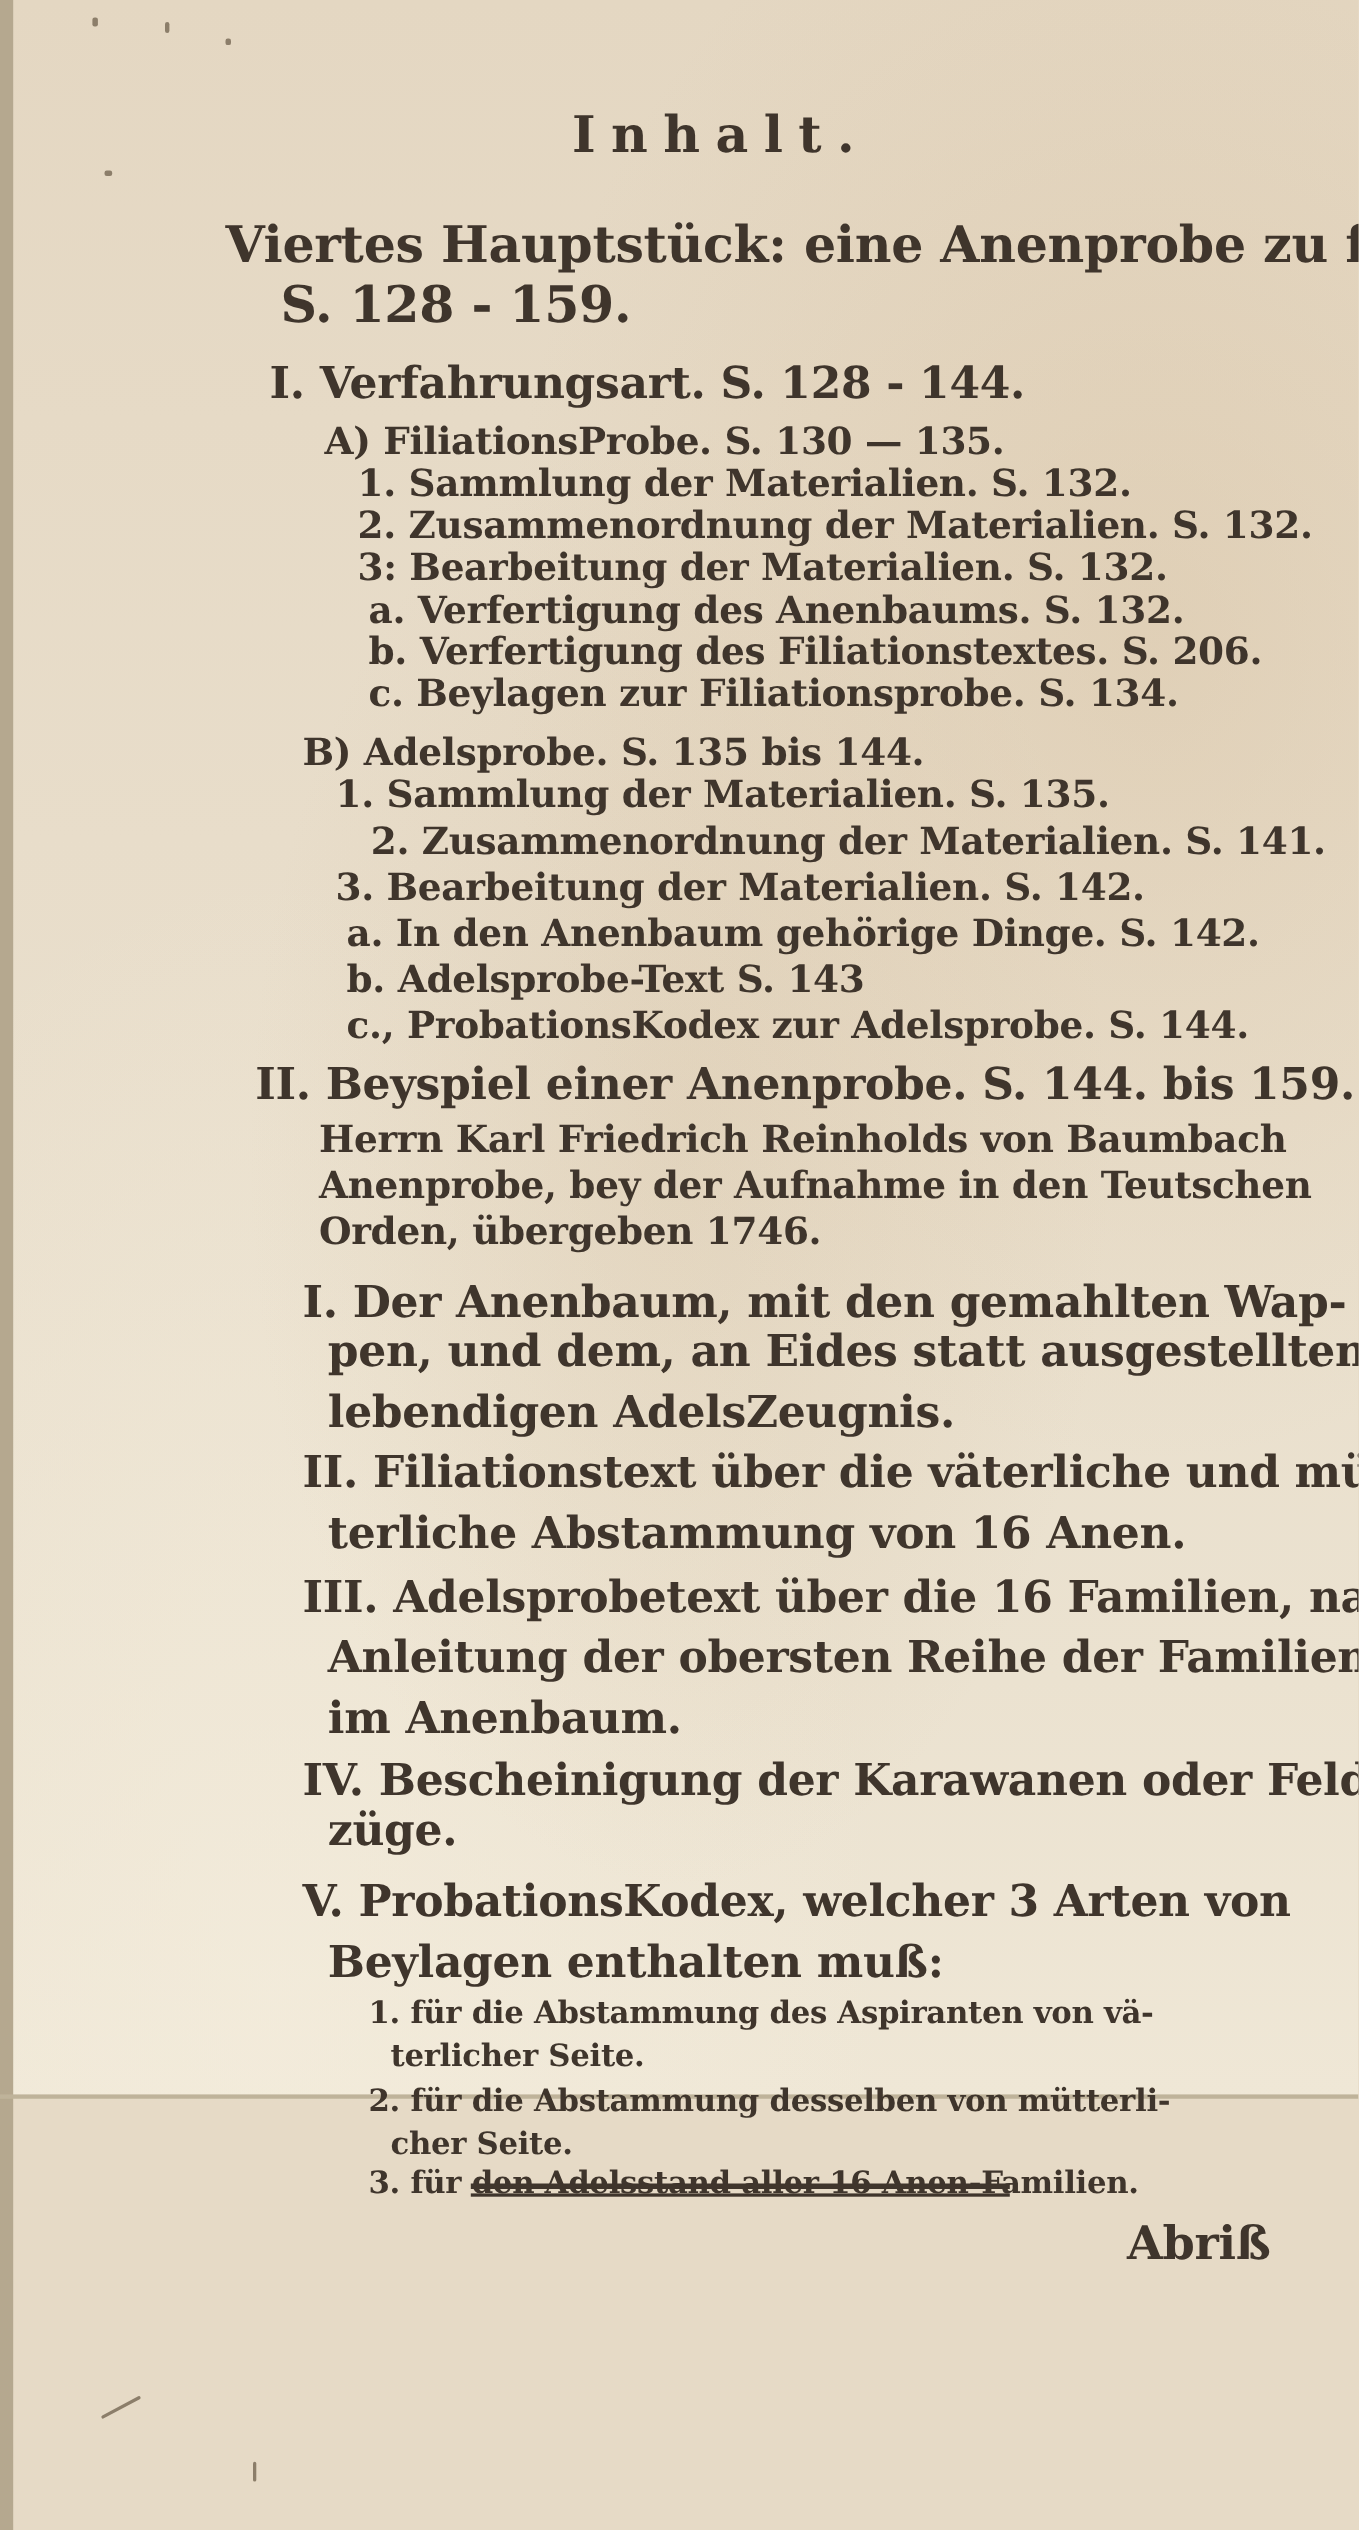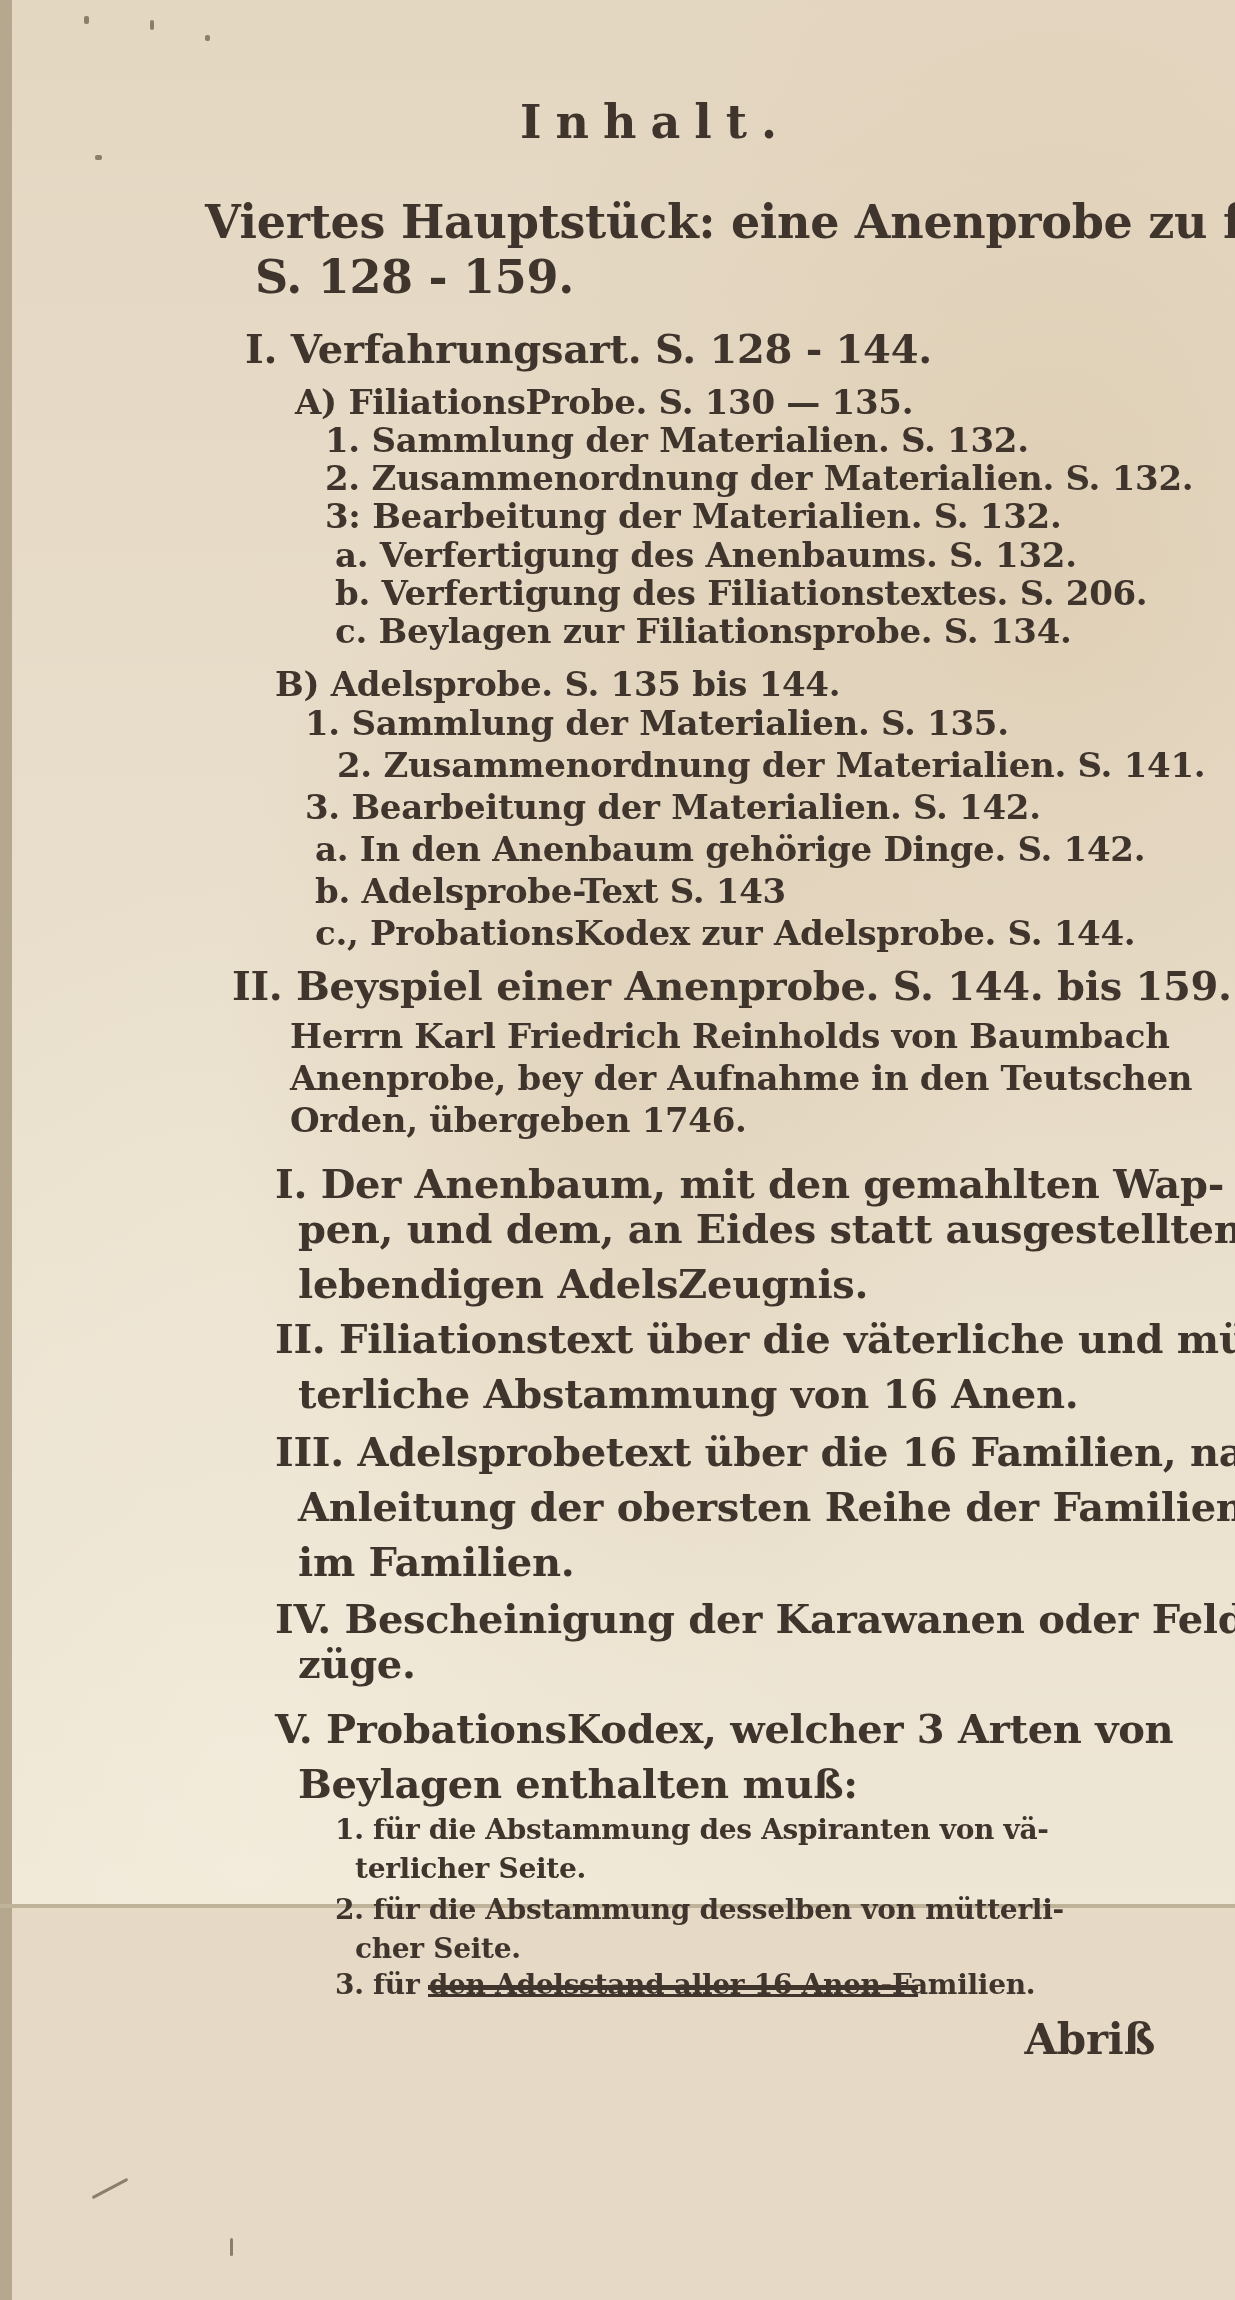--- a/index.html
+++ b/index.html
@@ -83,21 +83,21 @@
 
   <div class="line h2" style="left:275px;top:1148px;margin-top:12px;">I. Der Anenbaum, mit den gemahlten Wap-</div>
   <div class="line h2" style="left:298px;top:1205px;">pen, und dem, an Eides statt ausgestellten</div>
   <div class="line h2" style="left:298px;top:1260px;">lebendigen AdelsZeugnis.</div>
 
   <div class="line h2" style="left:275px;top:1315px;">II. Filiationstext über die väterliche und müt-</div>
   <div class="line h2" style="left:298px;top:1370px;">terliche Abstammung von 16 Anen.</div>
 
   <div class="line h2" style="left:275px;top:1428px;">III. Adelsprobetext über die 16 Familien, nach</div>
   <div class="line h2" style="left:298px;top:1483px;">Anleitung der obersten Reihe der Familien</div>
-  <div class="line h2" style="left:298px;top:1538px;">im Familien.</div>
+  <div class="line h2" style="left:298px;top:1538px;">im Anenbaum.</div>
 
   <div class="line h2" style="left:275px;top:1595px;">IV. Bescheinigung der Karawanen oder Feld-</div>
   <div class="line h2" style="left:298px;top:1640px;">züge.</div>
 
   <div class="line h2" style="left:275px;top:1705px;">V. ProbationsKodex, welcher 3 Arten von</div>
   <div class="line h2" style="left:298px;top:1760px;">Beylagen enthalten muß:</div>
 
   <div class="line t5" style="left:335px;top:1813px;">1. für die Abstammung des Aspiranten von vä-</div>
   <div class="line t5" style="left:355px;top:1852px;">terlicher Seite.</div>
   <div class="line t5" style="left:335px;top:1893px;">2. für die Abstammung desselben von mütterli-</div>

